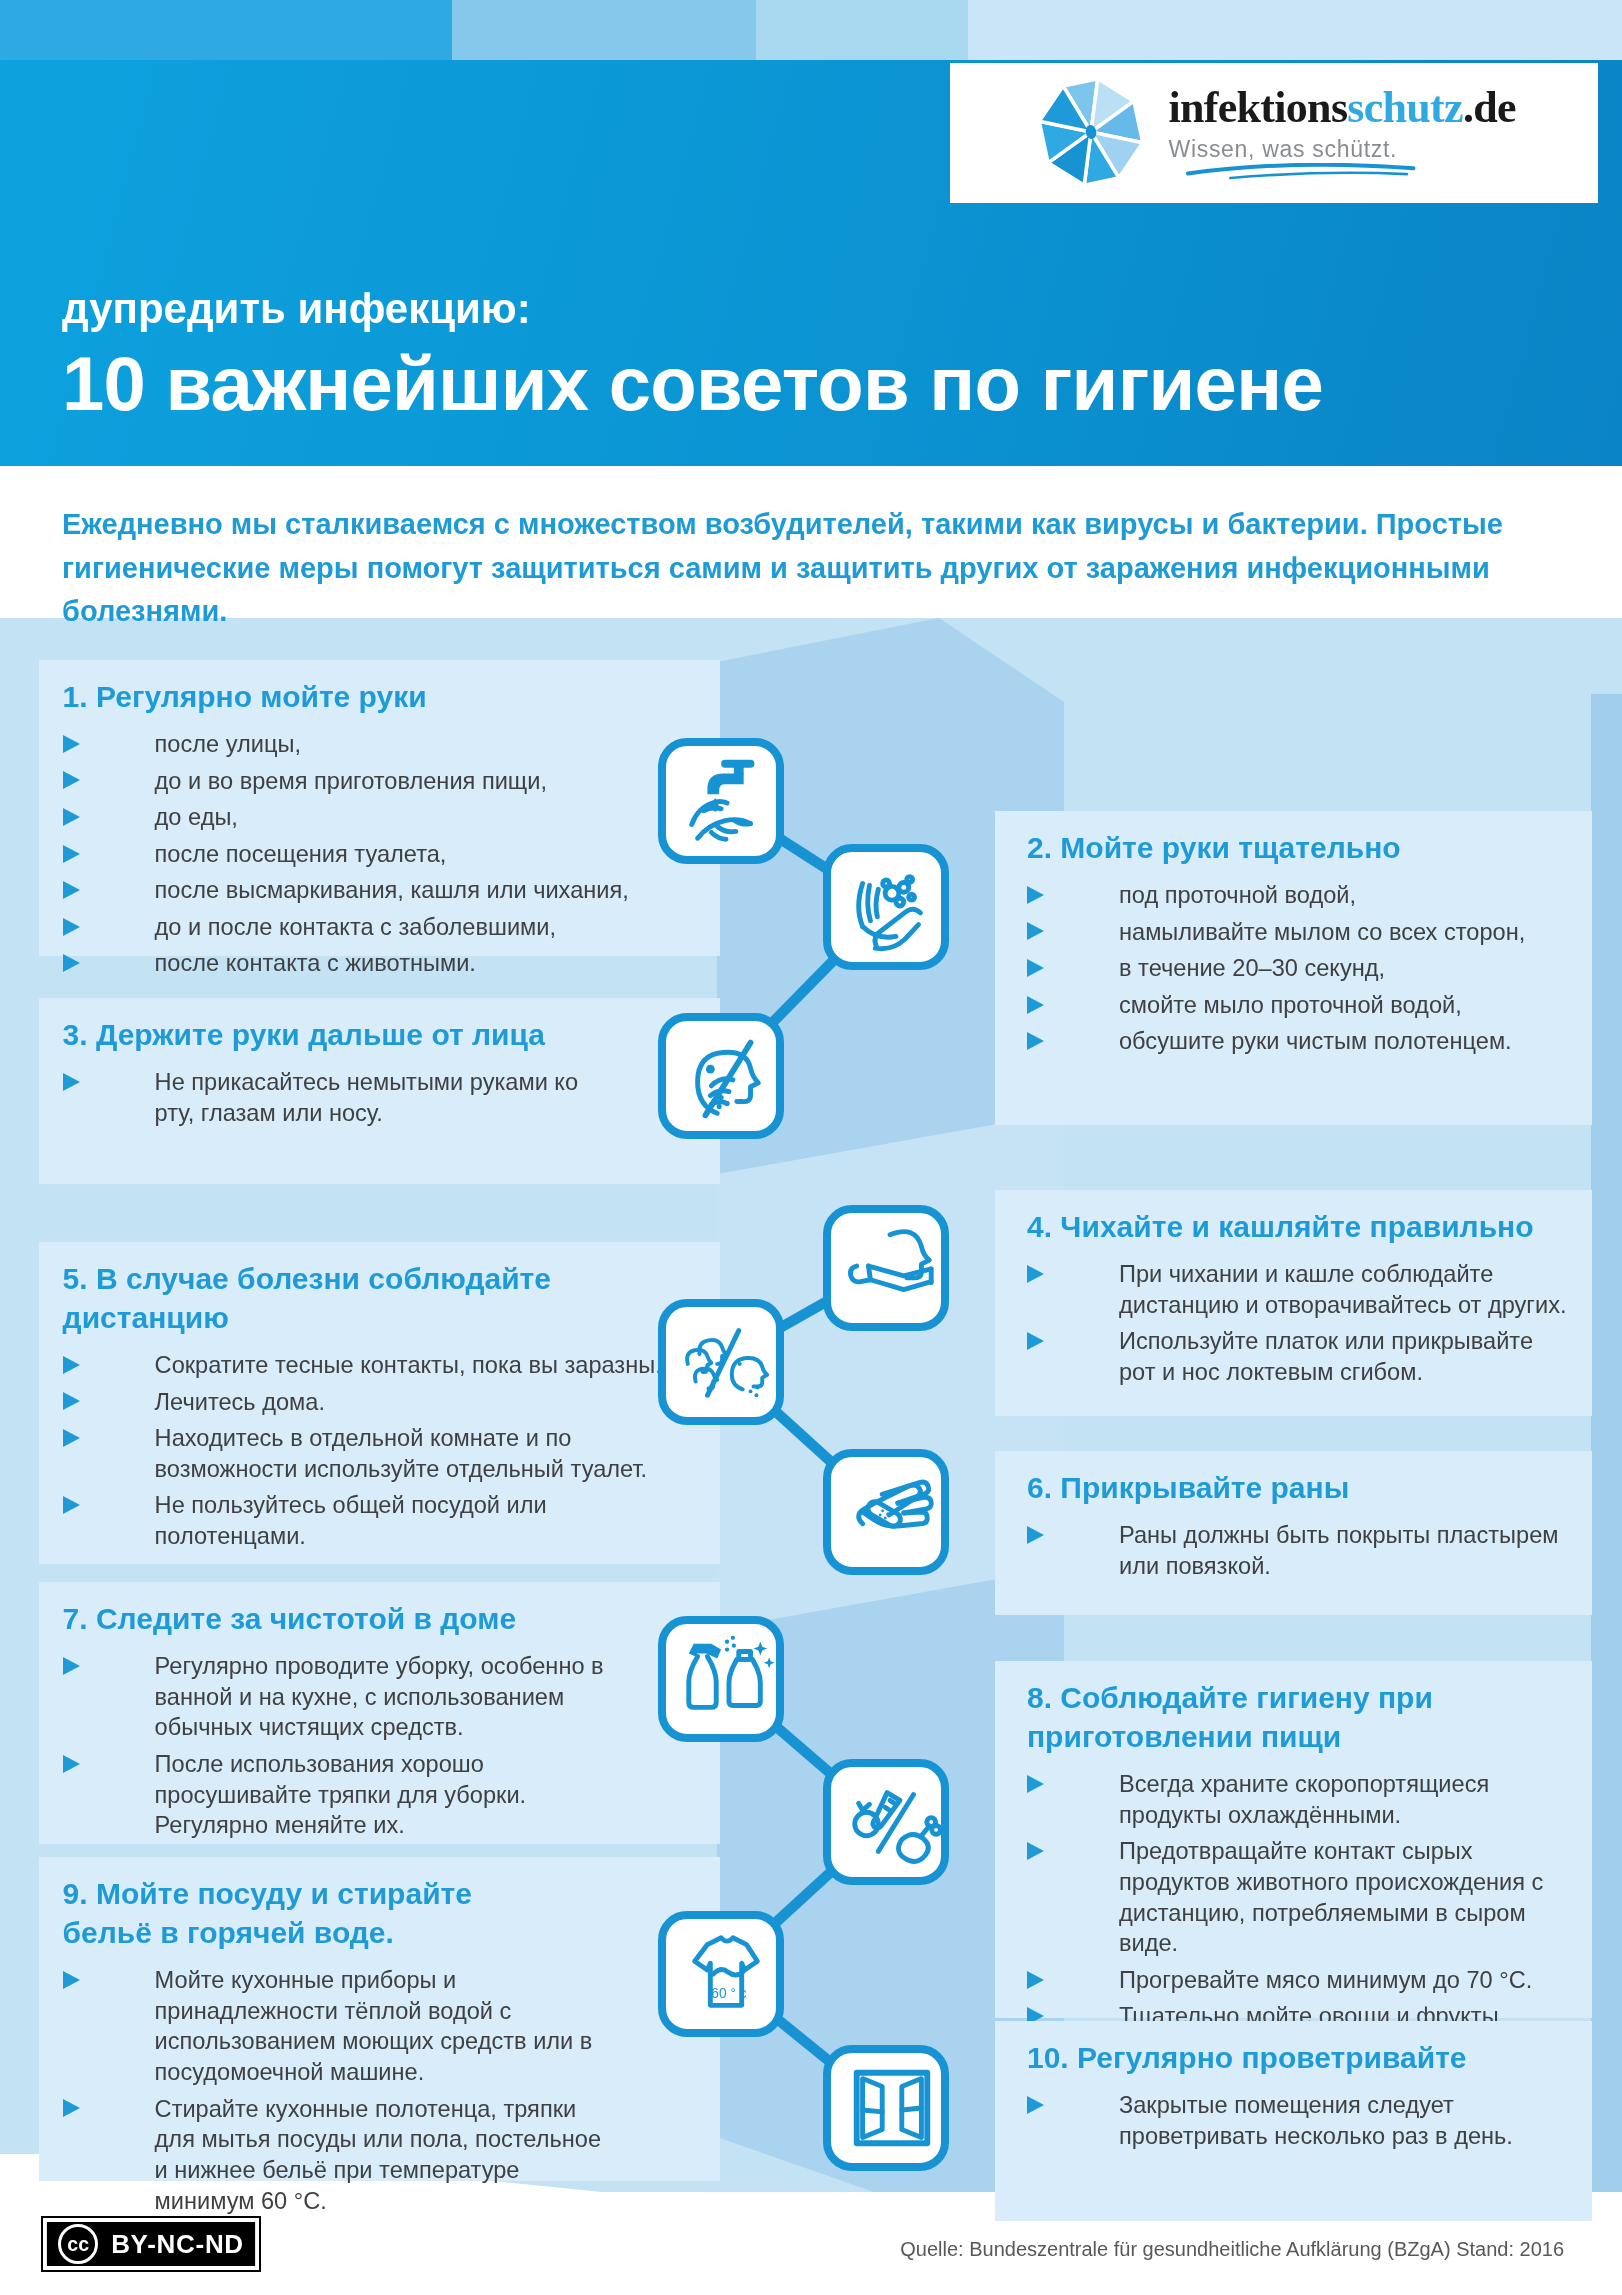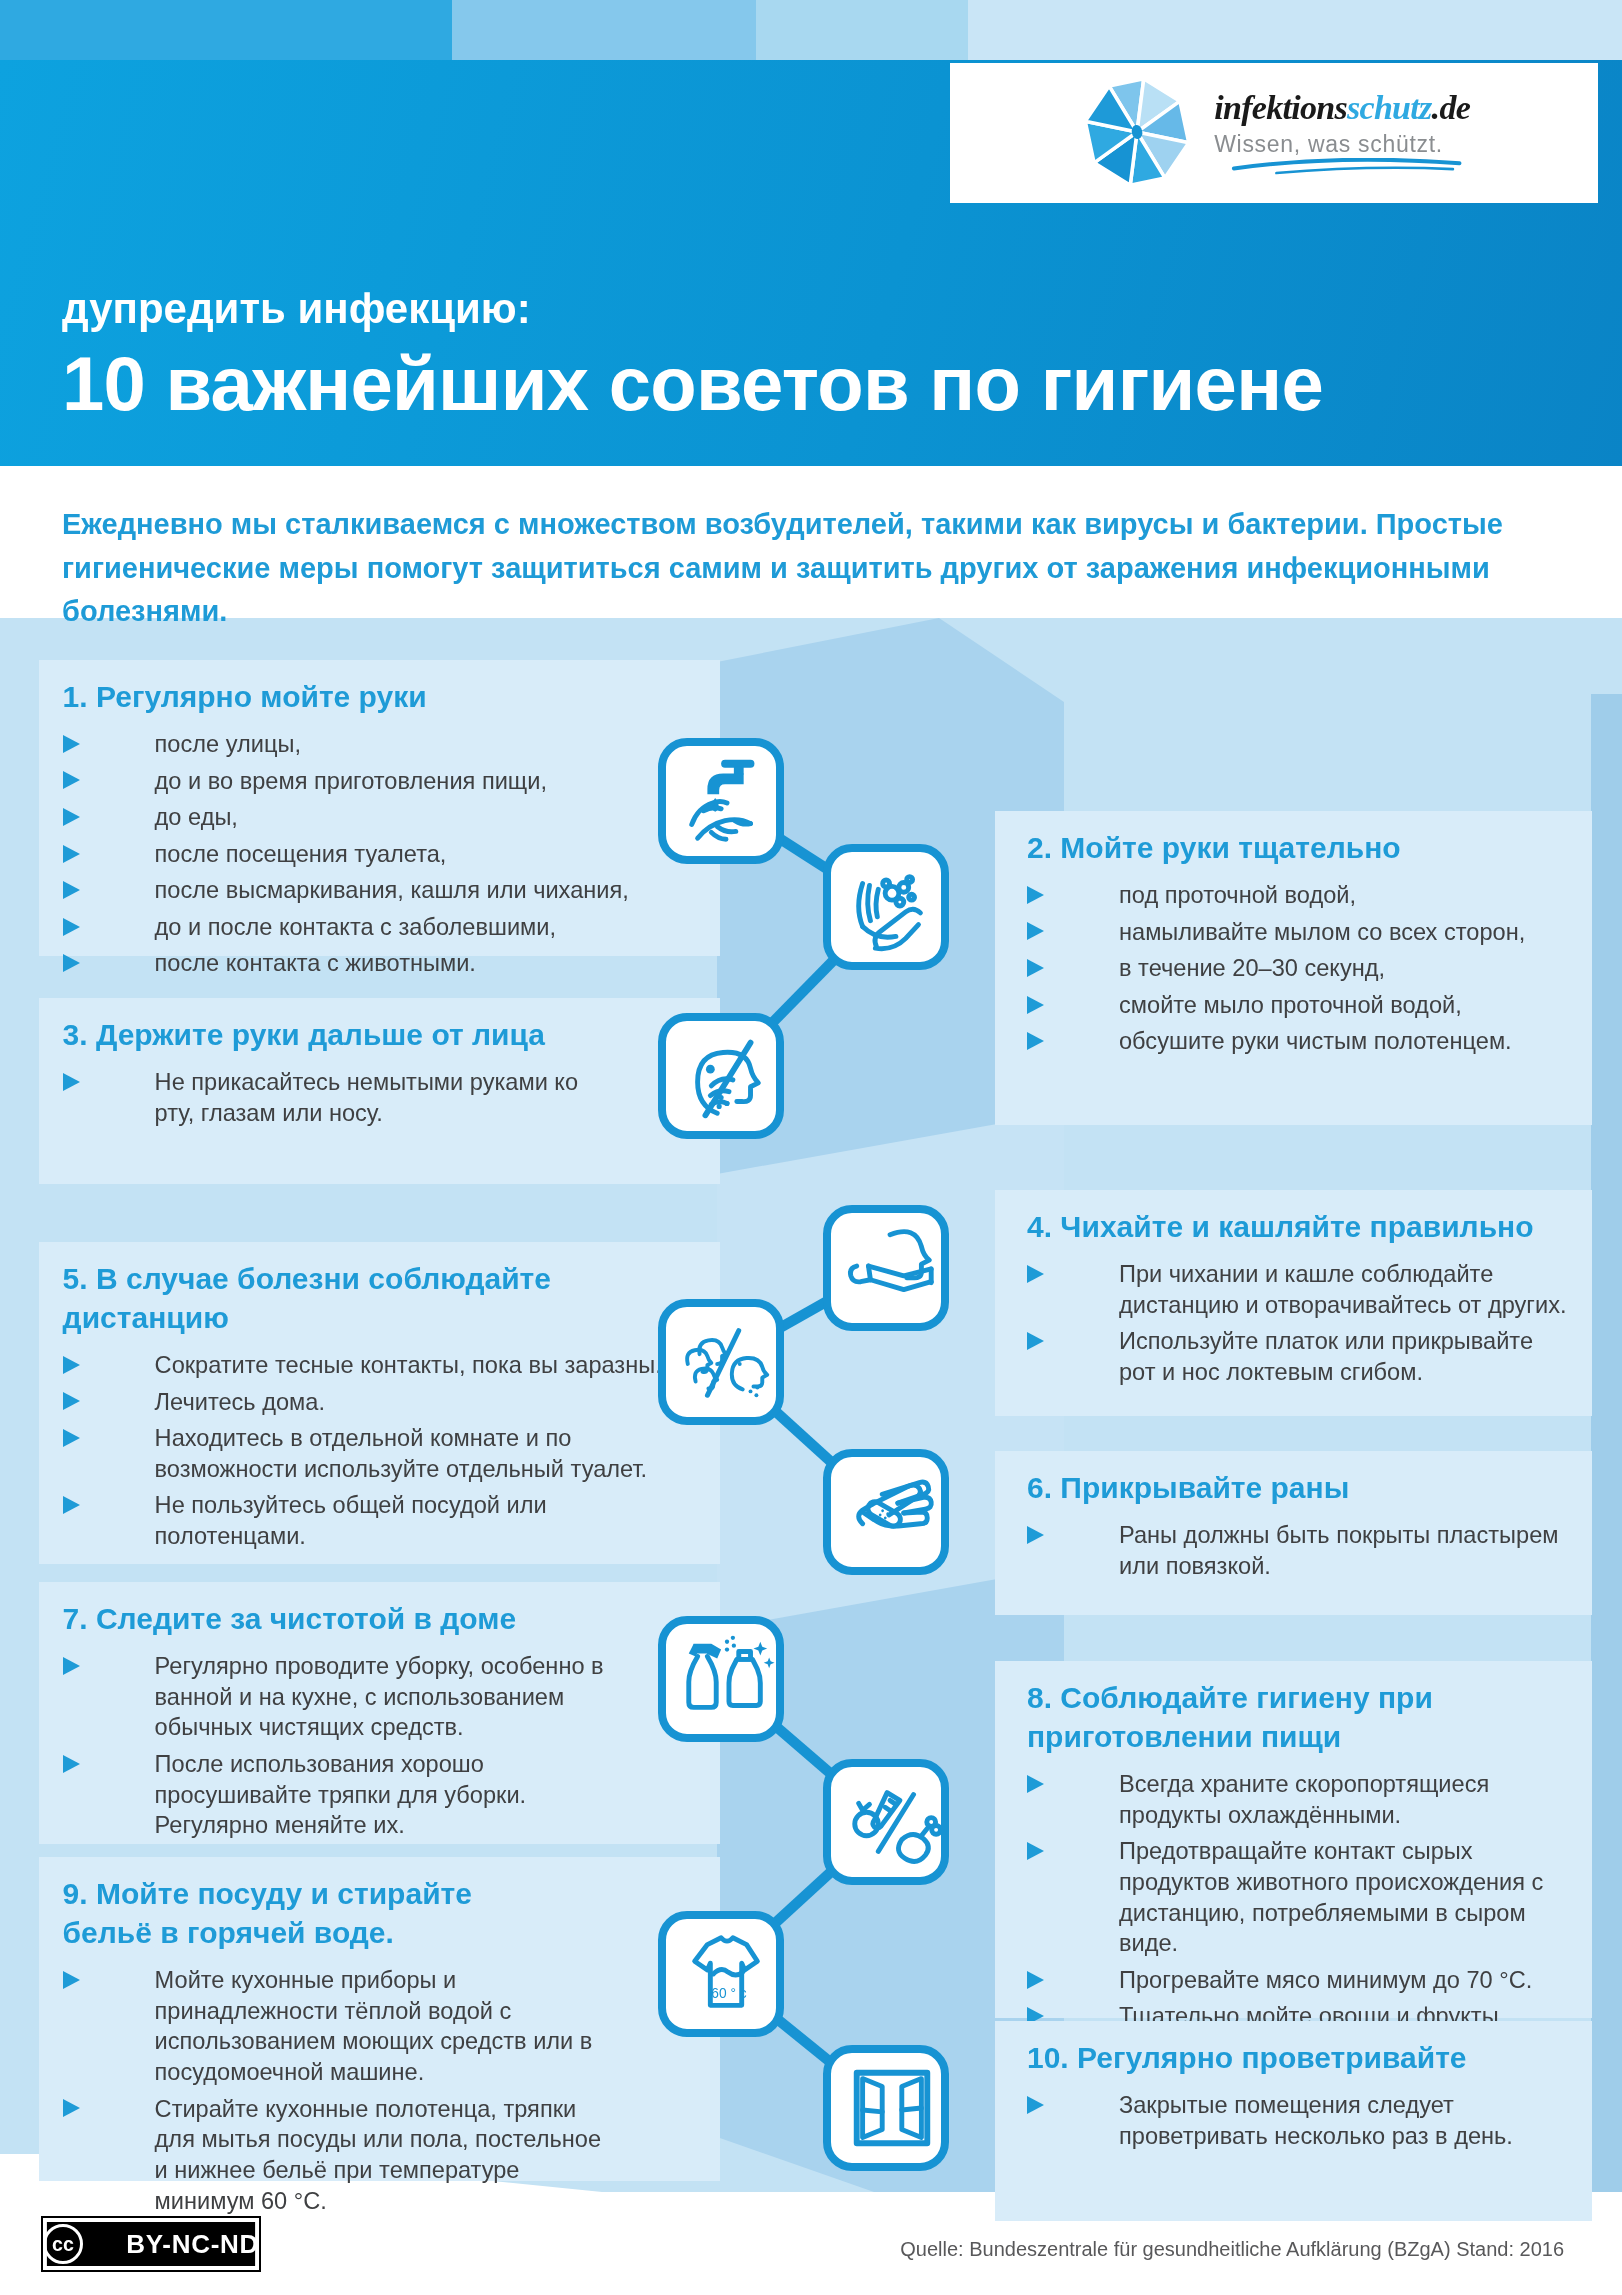--- a/index.html
+++ b/index.html
@@ -14,21 +14,21 @@
   #strip1{left:0;width:452px;background:#2fa9e1;}
   #strip2{left:452px;width:304px;background:#85c8ec;}
   #strip3{left:756px;width:213px;background:#a8d8f0;}
   #strip4{left:968px;width:654px;background:#c9e5f6;}
   #header-band{left:0;top:60px;width:1623px;height:406px;
     background:linear-gradient(105deg,#0da2df 0%,#0b93d2 55%,#0a84c6 100%);}
   #logo-box{left:950px;top:63px;width:648px;height:140px;background:#ffffff;
     display:flex;align-items:center;justify-content:center;gap:18.3px;}
   .logo-text-wrap{display:flex;flex-direction:column;}
   .logo-domain{font-family:"Liberation Serif", serif;font-weight:bold;
-    font-size:34px;color:#1a1a1a;letter-spacing:-0.7px;line-height:1;font-style:italic;}
+    font-size:44px;color:#1a1a1a;letter-spacing:-0.7px;line-height:1;}
   .logo-domain .blue{color:#2fa9e1;}
   .logo-tagline{font-size:23px;color:#8a8d90;margin-top:6.5px;letter-spacing:0.7px;}
   #eyebrow{left:62px;top:285px;color:#ffffff;font-size:42px;font-weight:600;}
   #main-title{left:62px;top:340px;color:#ffffff;font-size:76px;font-weight:700;letter-spacing:-0.7px;}
 
   
   #intro-band{left:0;top:466px;width:1623px;height:152px;background:#ffffff;}
   #intro-text{left:62px;top:503px;width:1512px;font-size:29px;font-weight:700;
     color:#1e9bd7;line-height:1.5;}
 
@@ -58,21 +58,21 @@
     display:flex;align-items:center;justify-content:flex-end;}
   .icon-box svg{width:98px;height:98px;}
   .ik{stroke:#1793d3;fill:none;stroke-width:5;stroke-linecap:round;stroke-linejoin:round;}
   .ikf{fill:#1793d3;stroke:none;}
   #connector-svg{left:0;top:0;width:1623px;height:2295px;pointer-events:none;}
   #connector-svg line{stroke:#1793d3;stroke-width:16;}
 
   
   #cc-badge{left:41px;top:2216px;width:216px;height:52px;background:#000000;
     border:2.6px solid #000000;box-shadow:inset 0 0 0 3.9px #ffffff;
-    display:flex;align-items:center;justify-content:space-between;gap:13px;}
+    display:flex;align-items:center;justify-content:center;gap:13px;}
   #cc-circle{width:34px;height:34px;border-radius:50%;border:3.3px solid #ffffff;
     color:#ffffff;font-weight:bold;font-size:19.6px;display:flex;align-items:center;justify-content:center;}
   #cc-label{color:#ffffff;font-weight:bold;font-size:26px;letter-spacing:0.7px;}
   #source-line{right:59px;top:2238px;font-size:20px;color:#58585a;}
 </style>
 </head>
 <body>
 
 <div id="content-bg" class="abs"></div>
 <div id="mid-band" class="abs"></div>

